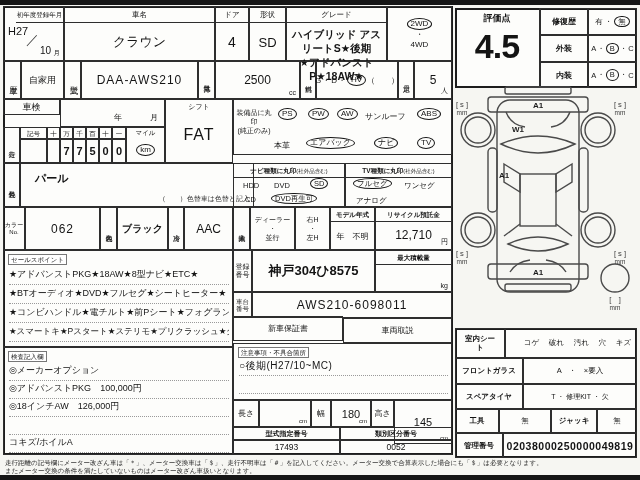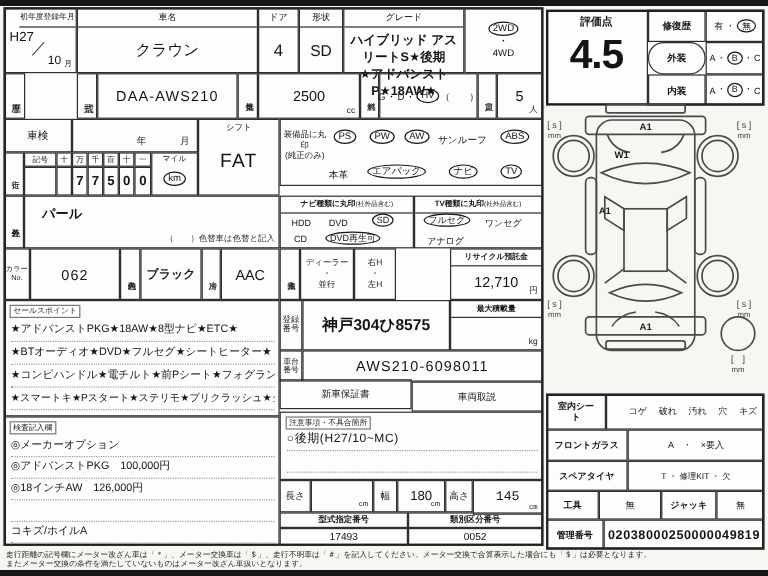--- a/index.html
+++ b/index.html
@@ -56,20 +56,21 @@
   </div>
   <div class="cell cen" style="left:387px;top:6px;width:65px;height:55px;flex-direction:column;font-size:8px;line-height:10px;">
     <span class="circ">2WD</span>
     <span>・</span>
     <span>4WD</span>
   </div>
 
   <div class="cell cen" style="left:3px;top:61px;width:18px;height:38px;">
     <span class="v" style="font-size:8px;">車歴</span>
   </div>
+  <div class="cell cen" style="left:21px;top:61px;width:43px;height:38px;font-size:9px;">自家用</div>
   <div class="cell cen" style="left:64px;top:61px;width:17px;height:38px;">
     <span class="v" style="font-size:8px;">型式</span>
   </div>
   <div class="cell cen" style="left:81px;top:61px;width:117px;height:38px;font-size:12px;letter-spacing:1px;">DAA-AWS210</div>
   <div class="cell cen" style="left:198px;top:61px;width:17px;height:38px;">
     <span class="v" style="font-size:7px;">排気量</span>
   </div>
   <div class="cell" style="left:215px;top:61px;width:85px;height:38px;">
     <div class="cen" style="height:100%;font-size:12px;text-align:center;">2500</div>
     <span class="unit">cc</span>
@@ -86,21 +87,21 @@
     <span>（　　）</span>
   </div>
   <div class="cell cen" style="left:398px;top:61px;width:16px;height:38px;">
     <span class="v" style="font-size:7px;">定員</span>
   </div>
   <div class="cell" style="left:414px;top:61px;width:38px;height:38px;">
     <div class="cen" style="height:100%;font-size:12px;">5</div>
     <span class="unit">人</span>
   </div>
 
-  <div class="cell cen" style="left:3px;top:99px;width:57px;height:28px;font-size:9px;">車検</div>
+  <div class="cell cen" style="left:3px;top:99px;width:57px;height:16px;font-size:9px;">車検</div>
   <div class="cell" style="left:60px;top:99px;width:105px;height:28px;">
     <span class="abs" style="right:42px;bottom:3px;font-size:8px;">年</span>
     <span class="abs" style="right:6px;bottom:3px;font-size:8px;">月</span>
   </div>
   <div class="cell" style="left:165px;top:99px;width:68px;height:64px;">
     <div class="hdr" style="border-bottom:none;font-size:7px;">シフト</div>
     <div class="cen" style="height:44px;font-size:16px;letter-spacing:1px;">FAT</div>
   </div>
 
   <div class="cell cen" style="left:3px;top:127px;width:17px;height:36px;">
@@ -121,21 +122,21 @@
   <div class="cell cen" style="left:99px;top:139px;width:13px;height:24px;font-size:11px;font-weight:bold;">0</div>
   <div class="cell cen" style="left:112px;top:139px;width:14px;height:24px;font-size:11px;font-weight:bold;">0</div>
   <div class="cell" style="left:126px;top:127px;width:39px;height:36px;text-align:center;">
     <div style="font-size:6.5px;line-height:10px;">マイル</div>
     <span class="circ" style="font-size:8px;">km</span>
   </div>
 
   <div class="cell cen" style="left:3px;top:163px;width:17px;height:44px;">
     <span class="v" style="font-size:7px;">外装色</span>
   </div>
-  <div class="cell" style="left:20px;top:163px;width:213px;height:44px;padding-left:10px;">
+  <div class="cell" style="left:20px;top:163px;width:234px;height:44px;padding-left:10px;">
     <span class="abs" style="left:14px;top:7px;font-size:11px;font-weight:600;">パール</span>
     <span class="abs" style="right:3px;bottom:2px;font-size:7px;color:#333;">（　　）色替車は色替と記入</span>
   </div>
 
   <div class="cell" style="left:233px;top:99px;width:219px;height:56px;">
     <div class="abs" style="left:2px;top:8px;width:36px;font-size:7px;line-height:9px;text-align:center;">
       <span>装備品に丸印</span><br>
       <span>(純正のみ)</span>
     </div>
     <span class="circ abs" style="left:44px;top:8px;font-size:8px;">PS</span>
@@ -188,20 +189,24 @@
   <div class="cell cen" style="left:250px;top:207px;width:45px;height:43px;flex-direction:column;font-size:7px;line-height:9px;">
     <span>ディーラー</span>
     <span>・</span>
     <span>並行</span>
   </div>
   <div class="cell cen" style="left:295px;top:207px;width:35px;height:43px;flex-direction:column;font-size:7px;line-height:9px;">
     <span>右H</span>
     <span>・</span>
     <span>左H</span>
   </div>
+  <div class="cell" style="left:330px;top:207px;width:45px;height:43px;">
+    <div class="hdr" style="font-size:6.5px;font-weight:bold;">モデル年式</div>
+    <div class="cen" style="height:28px;font-size:8px;">年　不明</div>
+  </div>
   <div class="cell" style="left:375px;top:207px;width:77px;height:43px;">
     <div class="hdr" style="font-size:6.5px;font-weight:bold;">リサイクル預託金</div>
     <div class="cen" style="height:26px;font-size:12px;">12,710</div>
     <span class="unit">円</span>
   </div>
 
   <div class="cell" style="left:3px;top:250px;width:230px;height:97px;">
     <span class="tag abs" style="left:4px;top:3px;">セールスポイント</span>
     <div class="dotline" style="left:5px;top:15px;width:220px;">★アドバンストPKG★18AW★8型ナビ★ETC★</div>
     <div class="dotline" style="left:5px;top:34px;width:220px;">★BTオーディオ★DVD★フルセグ★シートヒーター★</div>
@@ -244,42 +249,42 @@
   <div class="cell cen" style="left:233px;top:400px;width:26px;height:27px;font-size:8px;">長さ</div>
   <div class="cell" style="left:259px;top:400px;width:52px;height:27px;">
     <span class="unit" style="font-size:6px;">cm</span>
   </div>
   <div class="cell cen" style="left:311px;top:400px;width:20px;height:27px;font-size:8px;">幅</div>
   <div class="cell" style="left:331px;top:400px;width:40px;height:27px;">
     <div class="cen" style="height:100%;font-size:11px;">180</div>
     <span class="unit" style="font-size:6px;">cm</span>
   </div>
   <div class="cell cen" style="left:371px;top:400px;width:23px;height:27px;font-size:8px;">高さ</div>
-  <div class="cell" style="left:394px;top:400px;width:58px;height:29px;font-family:Liberation Mono, monospace;">
+  <div class="cell" style="left:394px;top:400px;width:58px;height:44px;">
     <div class="cen" style="height:100%;font-size:11px;">145</div>
     <span class="unit" style="font-size:6px;">cm</span>
   </div>
 
   <div class="cell" style="left:233px;top:427px;width:107px;height:13px;font-size:7px;font-weight:bold;text-align:center;line-height:12px;">型式指定番号</div>
   <div class="cell" style="left:340px;top:427px;width:112px;height:13px;font-size:7px;font-weight:bold;text-align:center;line-height:12px;">類別区分番号</div>
   <div class="cell" style="left:233px;top:440px;width:107px;height:15px;font-size:8.5px;text-align:center;line-height:13px;">17493</div>
   <div class="cell" style="left:340px;top:440px;width:112px;height:15px;font-size:8.5px;text-align:center;line-height:13px;">0052</div>
 
   <div class="outer" style="left:455px;top:8px;width:182px;height:80px;background:#fdfdfb;"></div>
   <div class="cell nob" style="left:455px;top:8px;width:85px;height:80px;border-right:1px solid #2e2e2e;">
     <div style="font-size:9px;font-weight:bold;text-align:center;margin-top:4px;">評価点</div>
     <div style="font-size:34px;font-weight:bold;text-align:center;margin-top:2px;letter-spacing:-1px;">4.5</div>
   </div>
   <div class="cell cen" style="left:540px;top:8px;width:48px;height:27px;font-size:8px;font-weight:bold;">修復歴</div>
   <div class="cell cen" style="left:588px;top:8px;width:49px;height:27px;font-size:7.5px;gap:2px;">
     <span>有</span>
     <span>・</span>
     <span class="circ">無</span>
   </div>
-  <div class="cell cen" style="left:540px;top:35px;width:48px;height:27px;font-size:8px;font-weight:bold;border-radius:13px;">外装</div>
+  <div class="cell cen" style="left:540px;top:35px;width:48px;height:27px;font-size:8px;font-weight:bold;">外装</div>
   <div class="cell cen" style="left:588px;top:35px;width:49px;height:27px;font-size:7.5px;gap:1px;">
     <span>A</span>
     <span>・</span>
     <span class="circ">B</span>
     <span>・</span>
     <span>C</span>
   </div>
   <div class="cell cen" style="left:540px;top:62px;width:48px;height:26px;font-size:8px;font-weight:bold;">内装</div>
   <div class="cell cen" style="left:588px;top:62px;width:49px;height:26px;font-size:7.5px;gap:1px;">
     <span>A</span>

